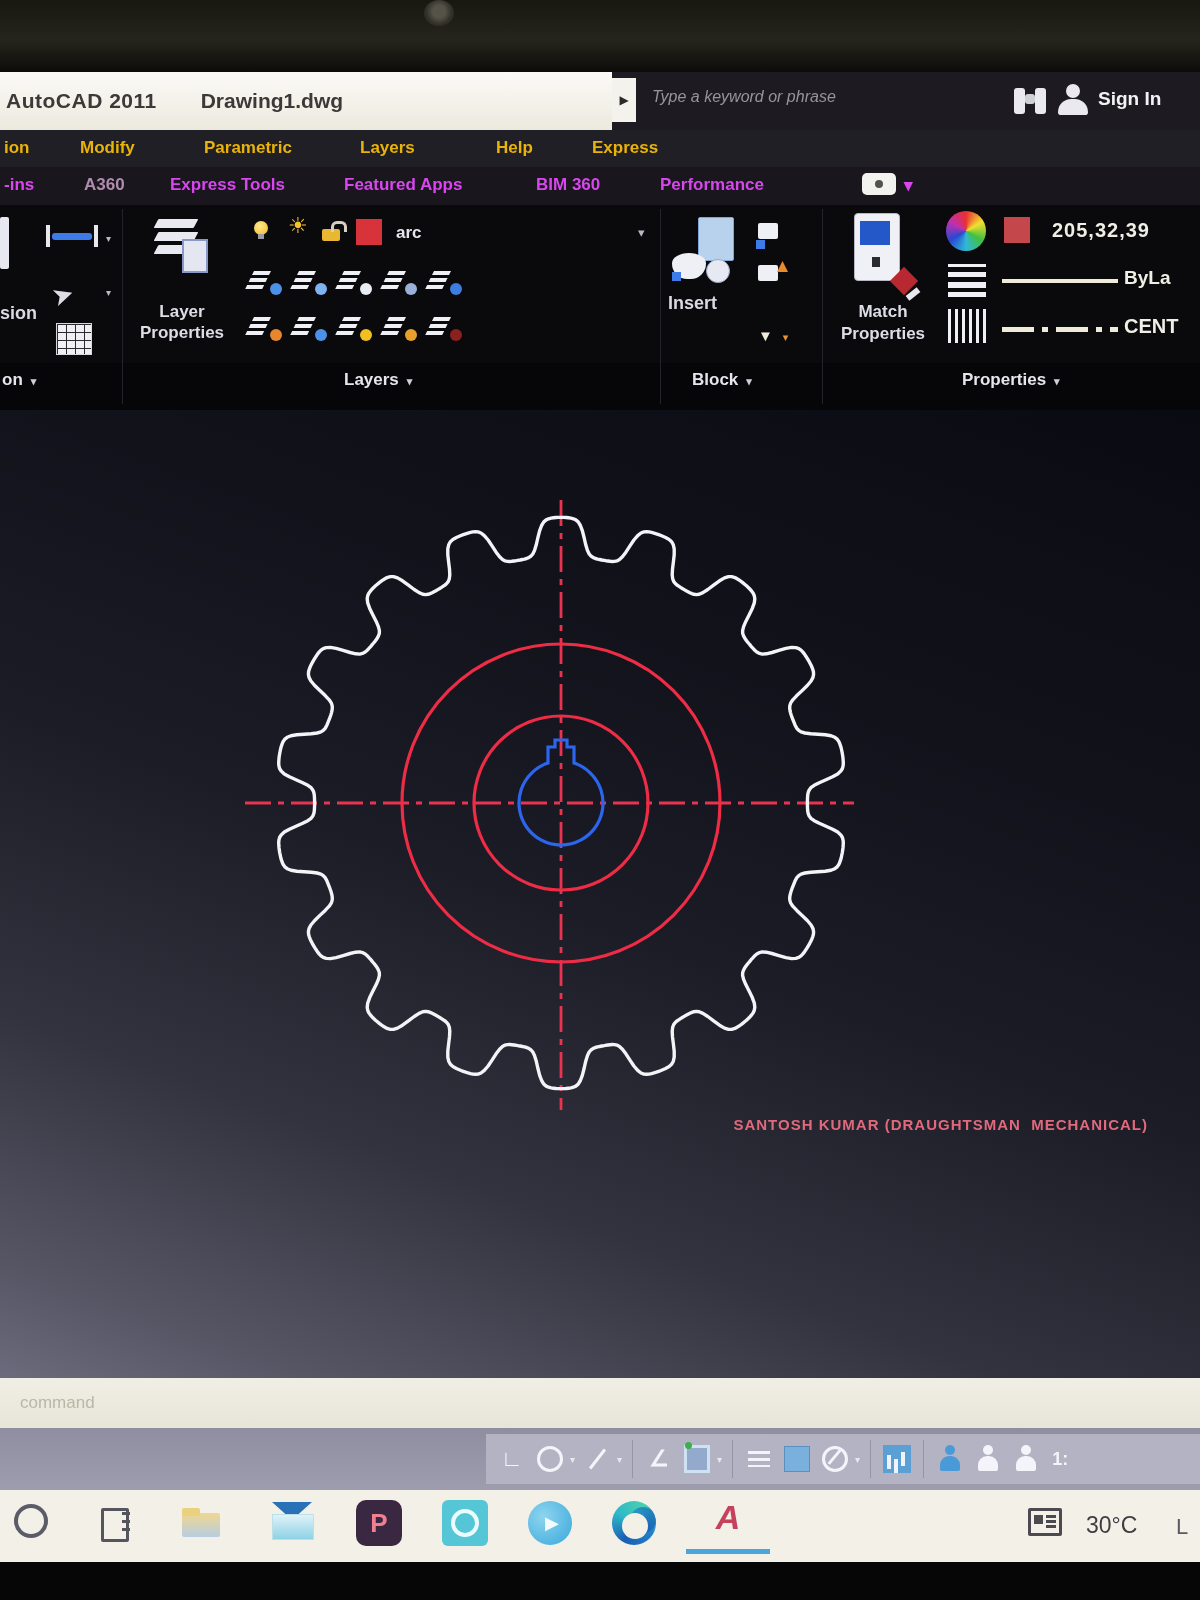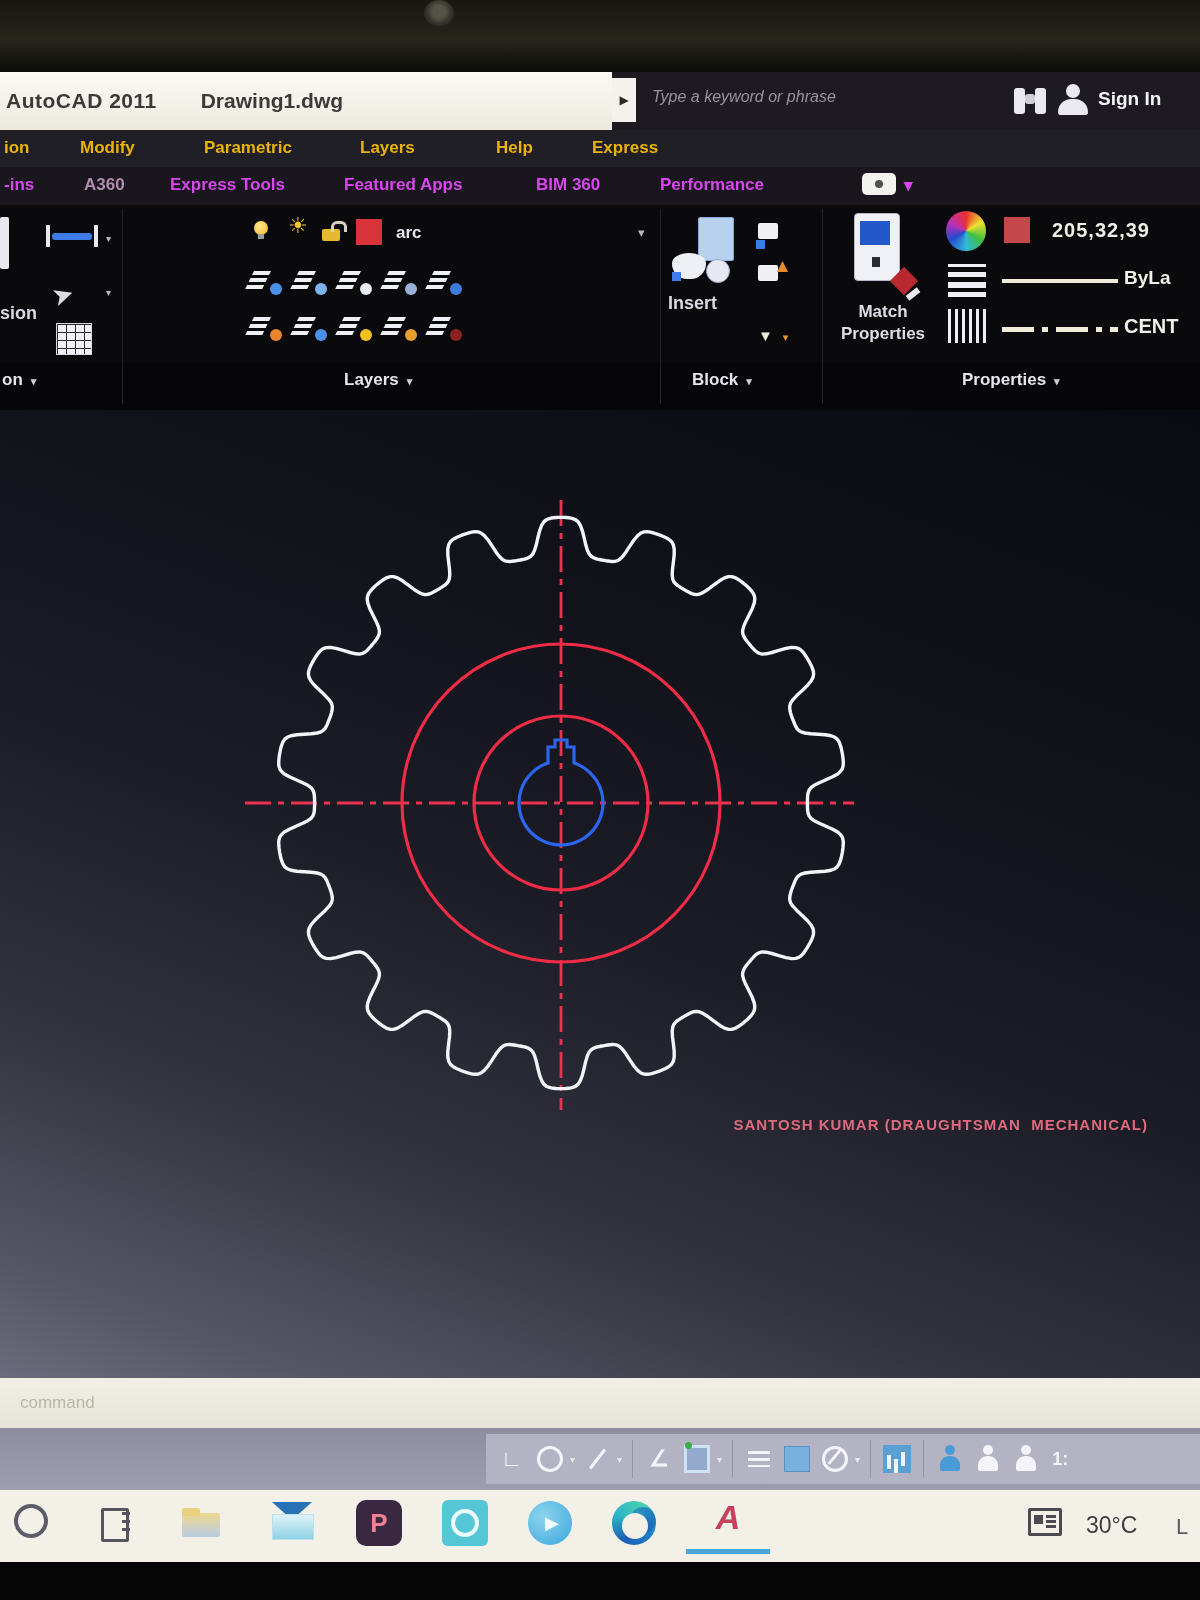--- a/index.html
+++ b/index.html
@@ -253,20 +253,29 @@
       </div>
     <span class="mini-caret" style="left:106px;top:28px">▾</span>
     <div class="leader-ic">➤</div>
     <span class="mini-caret" style="left:106px;top:82px">▾</span>
     <div class="table-ic"></div>
     <span class="cutlabel" style="left:0;top:98px">sion</span>
     <div class="plabel" style="left:2px"><span>on</span><span class="ca">▾</span></div>
 
     <div class="vdiv" style="left:122px"></div>
 
+    <div class="lp-btn">
+      <div class="stack-ic">
+          <i></i>
+          <i></i>
+          <i></i>
+          <b></b>
+        </div>
+      <div class="lp-label">Layer Properties</div>
+    </div>
 
     <div class="bulb-ic" style="left:254px;top:16px"></div>
     <div class="sun-ic" style="left:288px;top:10px">☀</div>
     <div class="lock-ic" style="left:322px;top:24px"></div>
     <div class="swatch" style="left:356px;top:14px;width:26px;height:26px;background:#d8333b"></div>
     <span class="layer-name" style="left:396px;top:18px">arc</span>
     <span class="mini-caret" style="left:638px;top:20px;font-size:13px">▾</span>
 
     <div class="mini" style="left:252px;top:64px">
         <i></i>

